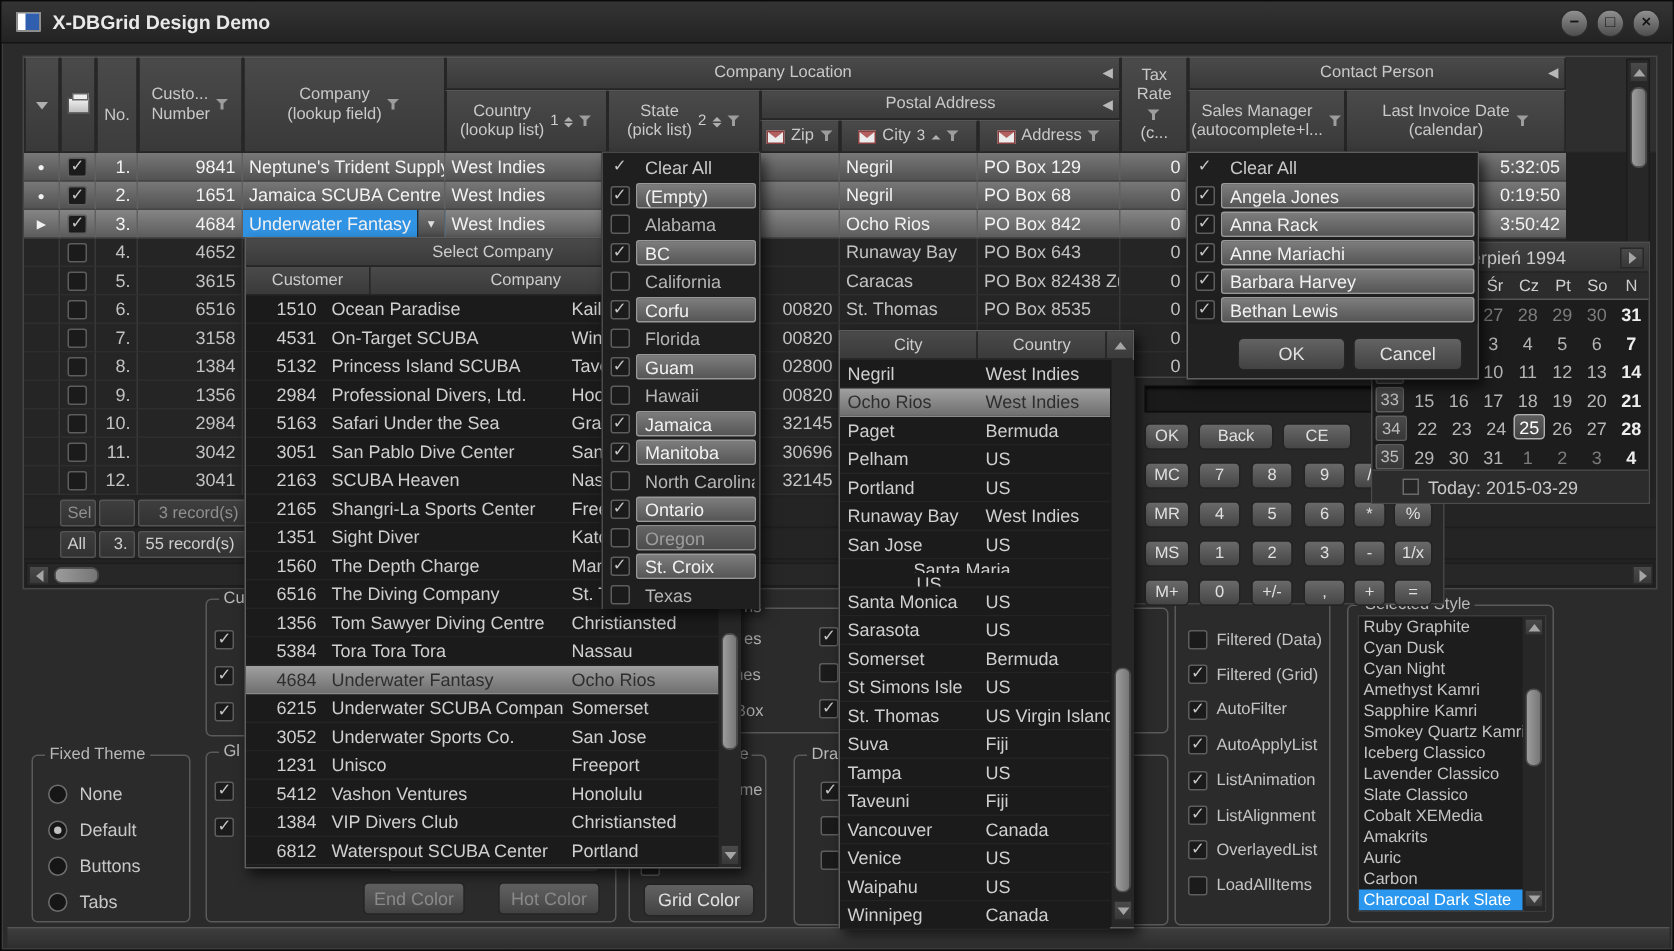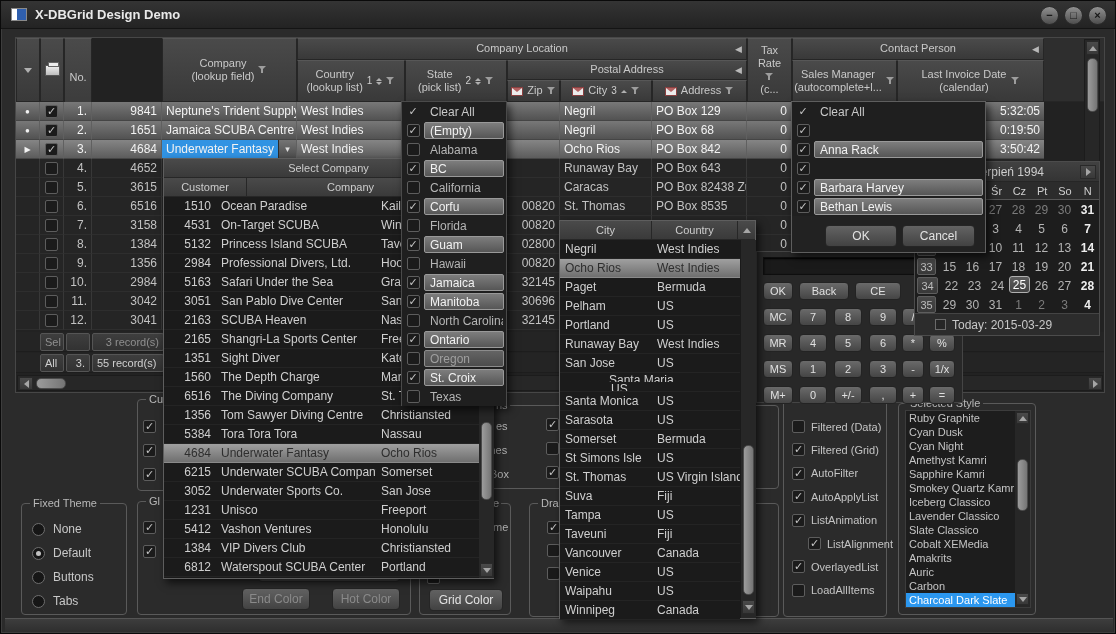--- a/index.html
+++ b/index.html
@@ -145,20 +145,26 @@
 
     <div class="gh" style="left:0;top:0;width:24px;height:64px;">
         <span class="tri-dn"></span>
       </div>
     <div class="gh" style="left:24px;top:0;width:24px;height:64px;">
         <span class="prn"></span>
       </div>
     <div class="gh" style="left:48px;top:0;width:28px;height:80px;">
         <span>No.</span>
       </div>
+    <div class="gh" style="left:76px;top:0;width:70px;height:64px;">
+      <div class="hrow">
+          <span style="text-align:left;"><span>Custo...</span><br><span>Number</span></span>
+          <span class="fn"></span>
+        </div>
+    </div>
     <div class="gh" style="left:146px;top:0;width:135px;height:64px;">
       <div class="hrow">
           <span><span>Company</span><br><span>(lookup field)</span></span>
           <span class="fn"></span>
         </div>
     </div>
     <div class="gh" style="left:281px;top:0;width:450px;height:22px;">
         <span>Company Location</span>
         <span class="coll">◀</span>
       </div>
@@ -569,21 +575,21 @@
             <span>AutoFilter</span>
           </div>
           <div class="fitem fci" style="top: 90.2px;">
             <span class="cb" data-checked="true"></span>
             <span>AutoApplyList</span>
           </div>
           <div class="fitem fci" style="top: 113.6px;">
             <span class="cb" data-checked="true"></span>
             <span>ListAnimation</span>
           </div>
-          <div class="fitem fci" style="top: 137px; margin-left: 16px;">
+          <div class="fitem fci" style="top: 137px;">
             <span class="cb" data-checked="true"></span>
             <span>ListAlignment</span>
           </div>
           <div class="fitem fci" style="top: 160.4px;">
             <span class="cb" data-checked="true"></span>
             <span>OverlayedList</span>
           </div>
           <div class="fitem fci" style="top: 183.8px;">
             <span class="cb" data-checked="false"></span>
             <span>LoadAllItems</span>
@@ -1103,31 +1109,33 @@
     <div class="prow">
           <span class="cbz">
             <span class="cb" data-checked="true" data-plain="clear"></span>
           </span>
           <span class="bar" data-checked="true" data-kind="clear">Clear All</span>
         </div>
         <div class="prow">
           <span class="cbz">
             <span class="cb" data-checked="true"></span>
           </span>
+          <span class="bar" data-checked="true">Angela Jones</span>
         </div>
         <div class="prow">
           <span class="cbz">
             <span class="cb" data-checked="true"></span>
           </span>
           <span class="bar" data-checked="true">Anna Rack</span>
         </div>
         <div class="prow">
           <span class="cbz">
             <span class="cb" data-checked="true"></span>
           </span>
+          <span class="bar" data-checked="true">Anne Mariachi</span>
         </div>
         <div class="prow">
           <span class="cbz">
             <span class="cb" data-checked="true"></span>
           </span>
           <span class="bar" data-checked="true">Barbara Harvey</span>
         </div>
         <div class="prow">
           <span class="cbz">
             <span class="cb" data-checked="true"></span>

